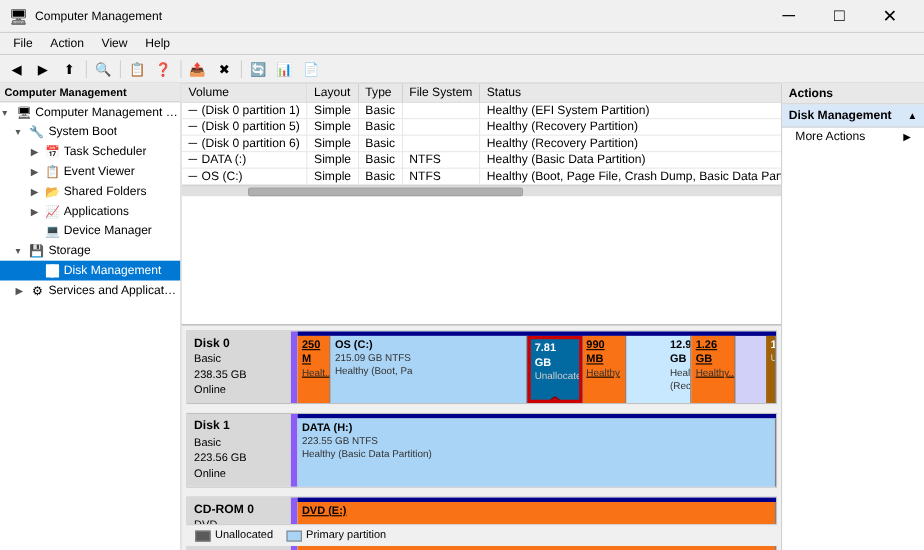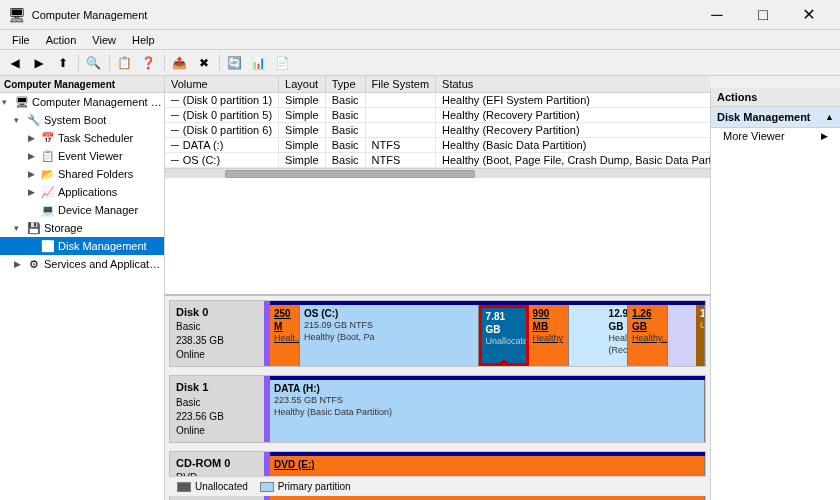--- a/index.html
+++ b/index.html
@@ -298,21 +298,20 @@
     .legend-unallocated { background: #5a5a5a; }
     .legend-primary { background: #aad4f5; }
 
     
     .actions-panel {
       width: 130px;
       min-width: 130px;
       background: #fff;
       border-left: 1px solid #d0d0d0;
       font-size: 11px;
-      margin-top: 12px;
     }
     .actions-header {
       background: #e8e8e8;
       padding: 3px 6px;
       font-weight: bold;
       font-size: 11px;
       border-bottom: 1px solid #d0d0d0;
     }
     .actions-section {
       padding: 4px 6px;
@@ -586,17 +585,17 @@
     </div>
   </div>
 
   <div class="actions-panel">
     <div class="actions-header">Actions</div>
     <div class="actions-section">
       <span>Disk Management</span>
       <span class="chevron">▲</span>
     </div>
     <div class="actions-item">
-      <span>More Viewer</span>
+      <span>More Actions</span>
       <span class="chevron">▶</span>
     </div>
   </div>
 </div>
 
 </body></html>

